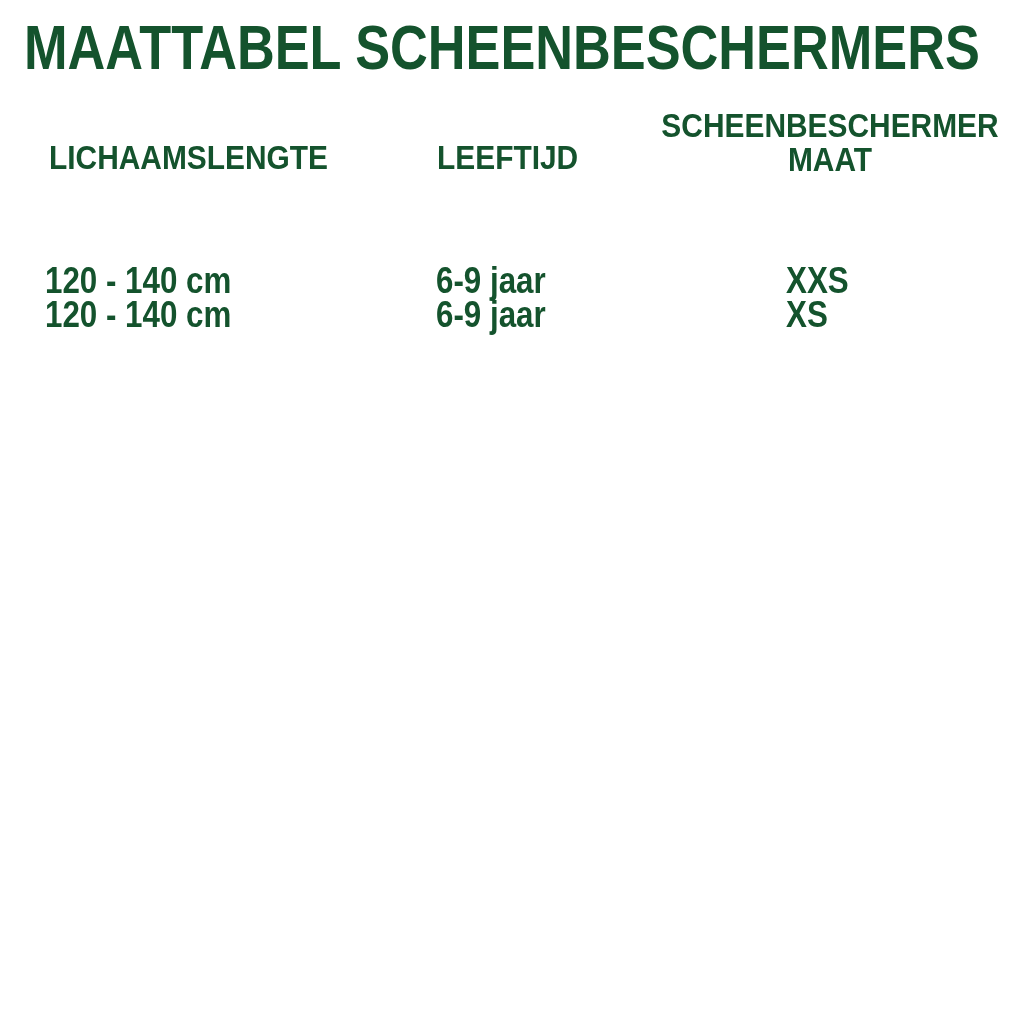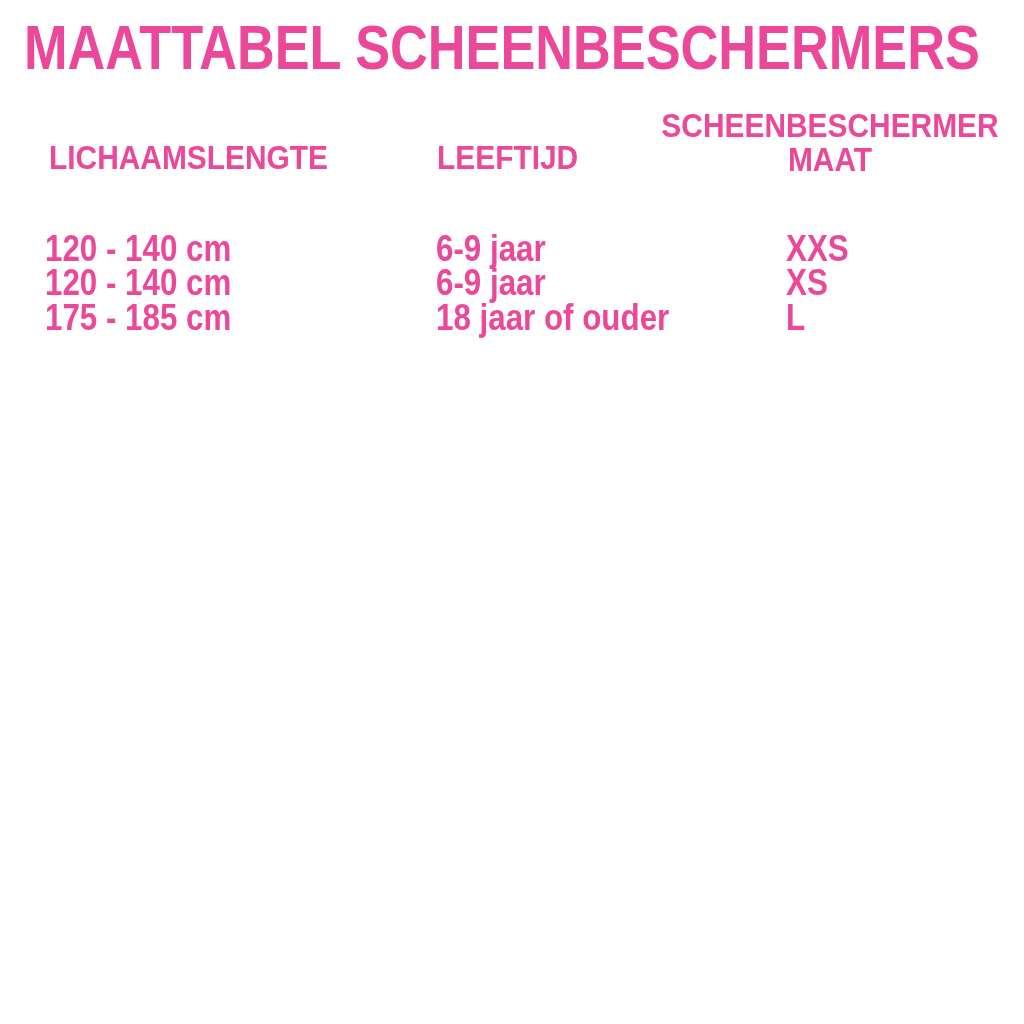--- a/index.html
+++ b/index.html
@@ -8,21 +8,21 @@
     width: 1024px;
     height: 1024px;
     overflow: hidden;
     background: #ffffff;
   }
   #canvas {
     position: relative;
     width: 936px;
     height: 1024px;
     background: #ffffff;
-    color: #ec4899;
+    color: #14532d;
     font-family: "Liberation Sans", sans-serif;
     font-weight: bold;
   }
   .abs { position: absolute; white-space: nowrap; }
 
   .title {
     left: 24px;
     top: 11px;
     margin: 0;
     font-size: 63px;
@@ -45,21 +45,21 @@
     top: 109px;
     width: 380px;
     text-align: center;
     font-size: 32.5px;
     line-height: 34px;
     transform: scaleX(0.92);
     transform-origin: center top;
     white-space: nowrap;
   }
 
-  .tbody { left: 0; top: 232px; width: 1024px; }
+  .tbody { left: 0; top: 264px; width: 1024px; }
   .row { position: relative; height: 34.3px; }
   .cell {
     position: absolute;
     top: 0;
     font-size: 36px;
     line-height: 34.3px;
     white-space: nowrap;
     transform: scaleX(0.87);
     transform-origin: left top;
   }
@@ -92,20 +92,15 @@
     </div>
 
     <div class="row">
       <span class="cell c1">120 - 140 cm</span>
       <span class="cell c2">6-9 jaar</span>
       <span class="cell c3">XS</span>
     </div>
 
 
 
-    <div class="row">
-      <span class="cell c1">175 - 185 cm</span>
-      <span class="cell c2">18 jaar of ouder</span>
-      <span class="cell c3">L</span>
-    </div>
 
   </div>
 </div>
 
 </body></html>

